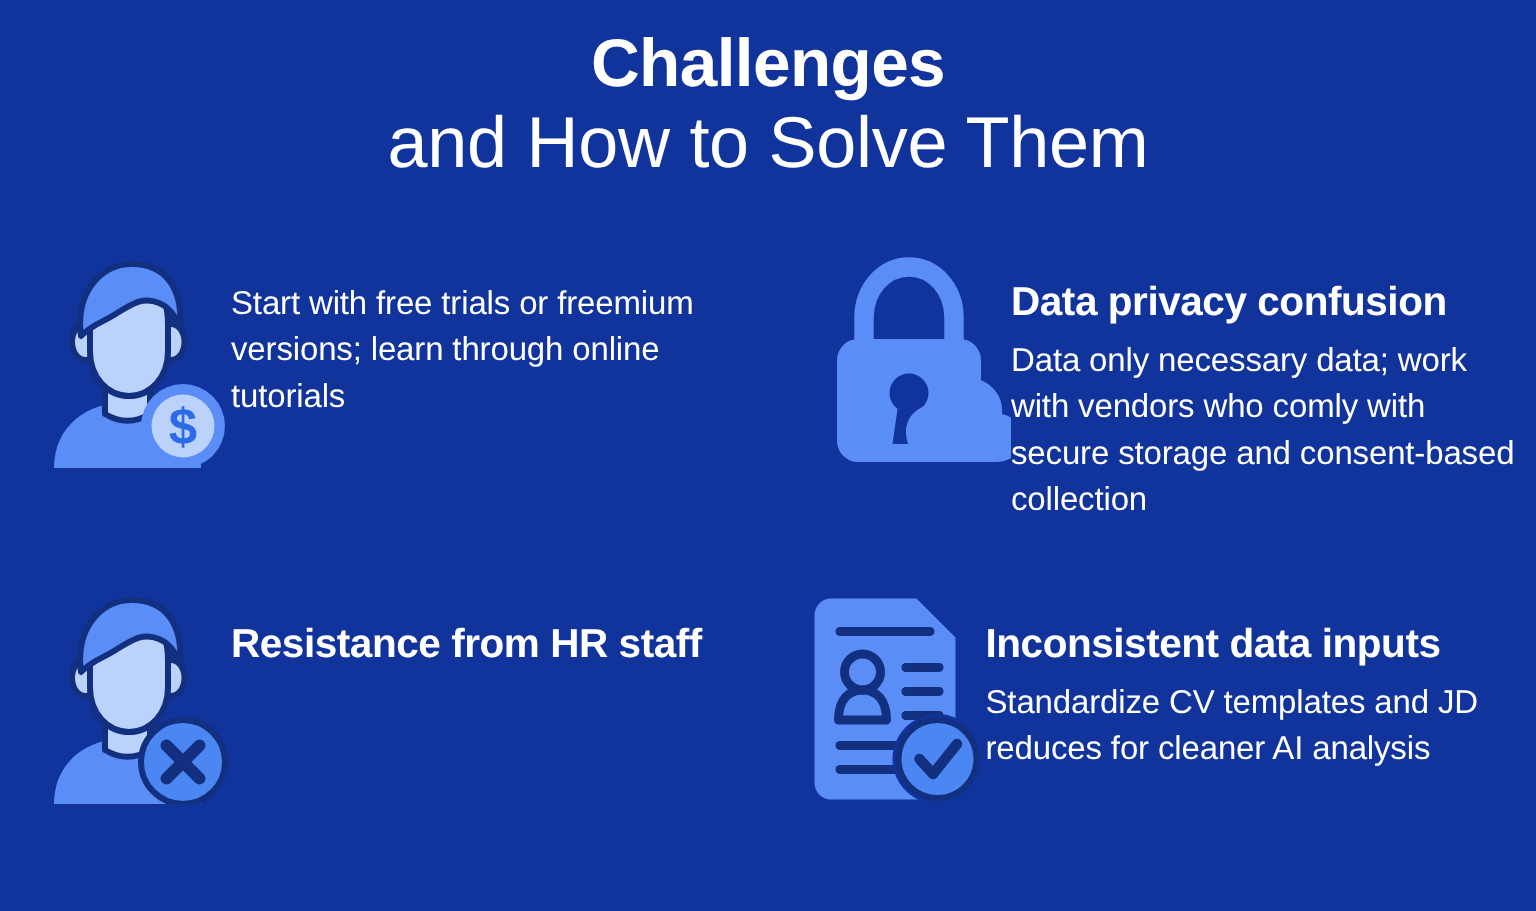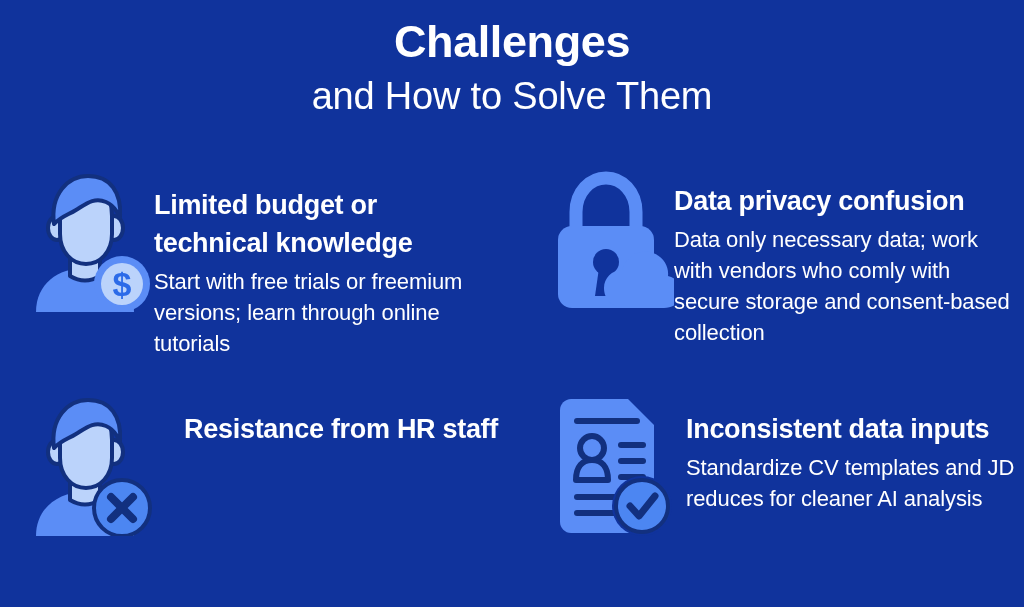--- a/index.html
+++ b/index.html
@@ -36,43 +36,43 @@
     display: block;
     color: #FFFFFF;
     font-size: 45px;
     font-weight: bold;
     line-height: 56px;
     letter-spacing: -0.4px;
   }
   .title-sub {
     display: block;
     color: #FFFFFF;
-    font-size: 38px;
+    font-size: 48px;
     font-weight: 400;
     line-height: 52px;
     letter-spacing: -0.2px;
   }
 
   
   .grid {
     position: absolute;
     top: 158px;
     left: 0;
     width: 1024px;
     height: 440px;
   }
   .item {
     position: absolute;
     display: flex;
     align-items: flex-start;
   }
   .item-tl { left: 28px;  top: 14px;  width: 470px; }
   .item-tr { left: 548px; top: 10px;  width: 470px; justify-content: flex-end; }
-  .item-bl { left: 28px;  top: 238px; width: 470px; text-align: right; }
-  .item-br { left: 548px; top: 238px; width: 470px; gap: 12px; }
+  .item-bl { left: 28px;  top: 238px; width: 470px; }
+  .item-br { left: 531px; top: 238px; width: 470px; }
 
   .icon-wrap {
     flex: 0 0 auto;
     width: 126px;
     height: 140px;
     position: relative;
   }
   .icon-wrap svg { display: block; }
 
   .text-wrap {
@@ -122,21 +122,20 @@
           <path d="M32 42 C32 20 46 8 58 8 C70 8 84 20 84 44 L84 62 C84 80 72 92 58 92 C44 92 32 80 32 62 Z" fill="#BBD3FB" stroke="#12307F" stroke-width="4" stroke-linejoin="round"></path>
 
           <path d="M26 52 C22 22 40 4 60 4 C82 4 94 20 92 46 C92 46 88 34 78 30 C66 25 58 32 48 38 C40 43 34 44 26 52 Z" fill="#5B8DF6" stroke="#12307F" stroke-width="4" stroke-linejoin="round"></path>
 
           <circle cx="94" cy="112" r="28" fill="#5B8DF6"></circle>
           <circle cx="94" cy="112" r="21" fill="#BBD3FB"></circle>
           <text x="94" y="124" text-anchor="middle" font-family="Liberation Sans, sans-serif" font-size="34" font-weight="bold" fill="#2C6BE8">$</text>
         </svg>
       </div>
       <div class="text-wrap">
-        <p class="item-heading">Limited budget or technical knowledge</p>
         <p class="item-body">Start with free trials or freemium versions; learn through online tutorials</p>
       </div>
     </div>
 
     <div class="item item-tr">
       <div class="icon-wrap">
         <svg width="126" height="140" viewBox="0 0 126 140" xmlns="http://www.w3.org/2000/svg">
 
           <path d="M28 62 V44 C28 24 42 10 58 10 C74 10 88 24 88 44 V62" fill="none" stroke="#5B8DF6" stroke-width="13" stroke-linecap="round"></path>
 

